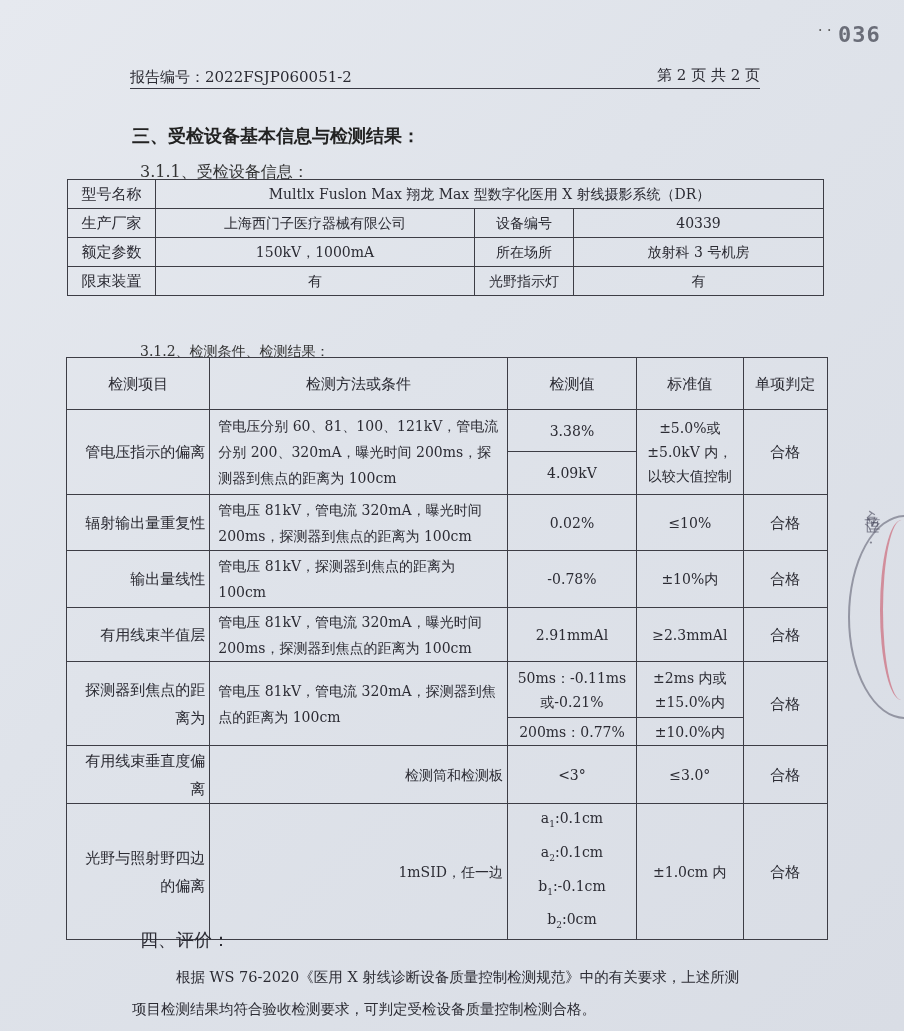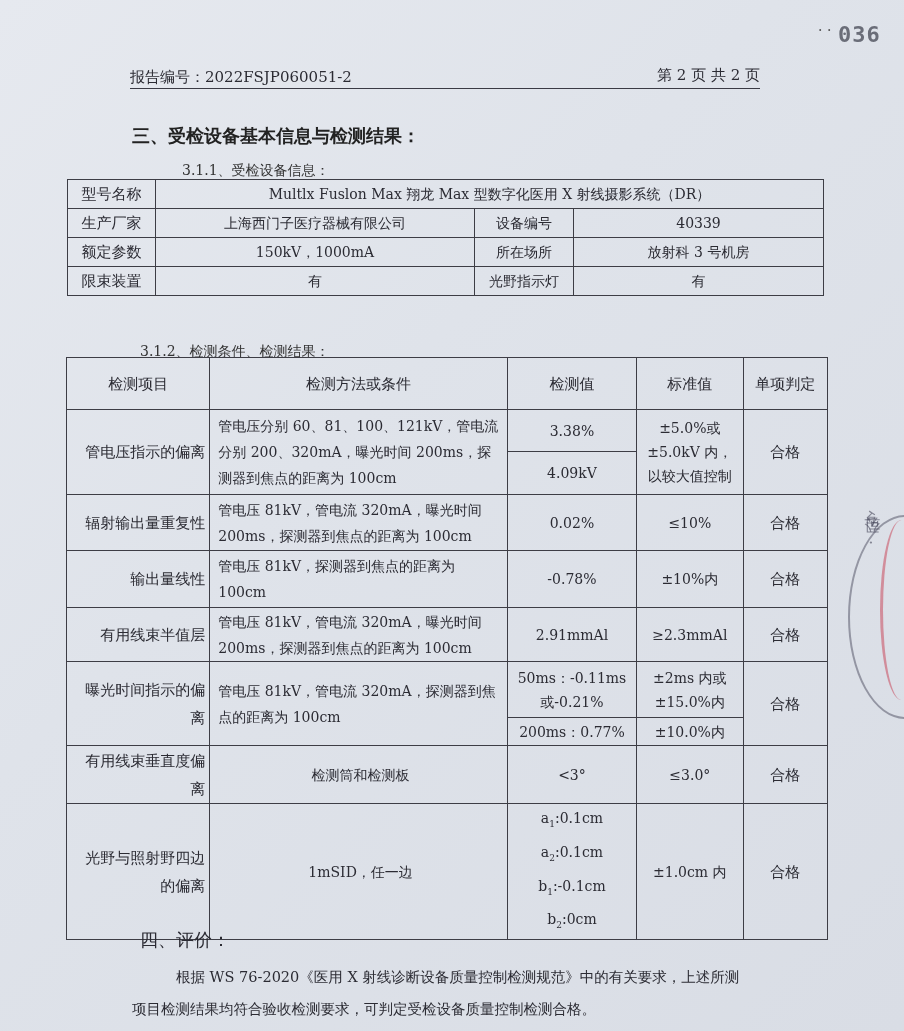--- a/index.html
+++ b/index.html
@@ -9,34 +9,34 @@
     font-family: "DejaVu Serif", "Liberation Serif", serif;
     color:#2b2b33;
   }
   .abs { position:absolute; }
   .page-num { left:838px; top:22px; font-family:"DejaVu Sans Mono","Liberation Mono",monospace; font-size:22px; font-weight:bold; color:#6a6d78; letter-spacing:1px; }
   .dots { left:818px; top:22px; font-size:14px; color:#555; }
   .header-line { left:130px; top:62px; width:630px; height:26px; border-bottom:1.5px solid #3a3a44; font-size:15px; }
   .header-line .rn { position:absolute; left:0; top:6px; }
   .header-line .pg { position:absolute; right:0; top:4px; }
   .sec-title { left:132px; top:124px; font-size:18px; font-weight:bold; color:#222; }
-  .sub-title { left:140px; top:162px; font-size:14px; color:#333;margin-left:42px; }
+  .sub-title { left:140px; top:162px; font-size:16px; color:#333; }
   .sub-title2 { left:140px; top:343px; font-size:14px; color:#333; }
 
   table { border-collapse:collapse; position:absolute; }
   td, th { border:1.3px solid #3d3d45; font-weight:normal; font-size:14px; text-align:center; vertical-align:middle; padding:0 4px; line-height:24px; }
   #info { left:67px; top:179px; width:757px; }
   #info td { height:28px; }
   #info td.lbl { width:79px; font-size:15px; }
 
   #results { left:66px; top:357px; width:762px;padding-left:36px; }
   #results th { height:51px; font-size:15px; }
   #results td.item { text-align:right; padding-left:8px; width:128px; font-size:15px; line-height:28px; }
   #results td.method { text-align:left; padding-left:8px; width:280px; line-height:26px; }
-  #results td.method.center { text-align:center; }
+  #results td.method.center { text-align:right; }
   #results td.val { width:118px; }
   #results td.std { width:96px; }
   #results td.judge { width:74px; font-size:15px; }
   .multi span { display:block; line-height:28px; }
   sub { font-size:9px; }
 
   .eval-title { left:140px; top:928px; font-size:18px; font-weight:normal; }
   .eval-p1 { left:176px; top:968px; font-size:14.5px; }
   .eval-p2 { left:132px; top:1000px; font-size:14.5px; }
 
@@ -126,21 +126,21 @@
 
   <tr style="height:54px">
     <td class="item">有用线束半值层</td>
     <td class="method">管电压 81kV，管电流 320mA，曝光时间 200ms，探测器到焦点的距离为 100cm</td>
     <td class="val">2.91mmAl</td>
     <td class="std">≥2.3mmAl</td>
     <td class="judge">合格</td>
   </tr>
 
   <tr style="height:56px">
-    <td class="item" rowspan="2">曝光时间指示的偏离</td>
+    <td class="item" rowspan="2">探测器到焦点的距离为</td>
     <td class="method" rowspan="2">管电压 81kV，管电流 320mA，探测器到焦点的距离为 100cm</td>
     <td class="val">50ms：-0.11ms 或-0.21%</td>
     <td class="std">±2ms 内或±15.0%内</td>
     <td class="judge" rowspan="2">合格</td>
   </tr>
   <tr style="height:28px">
     <td class="val">200ms：0.77%</td>
     <td class="std">±10.0%内</td>
   </tr>
 

